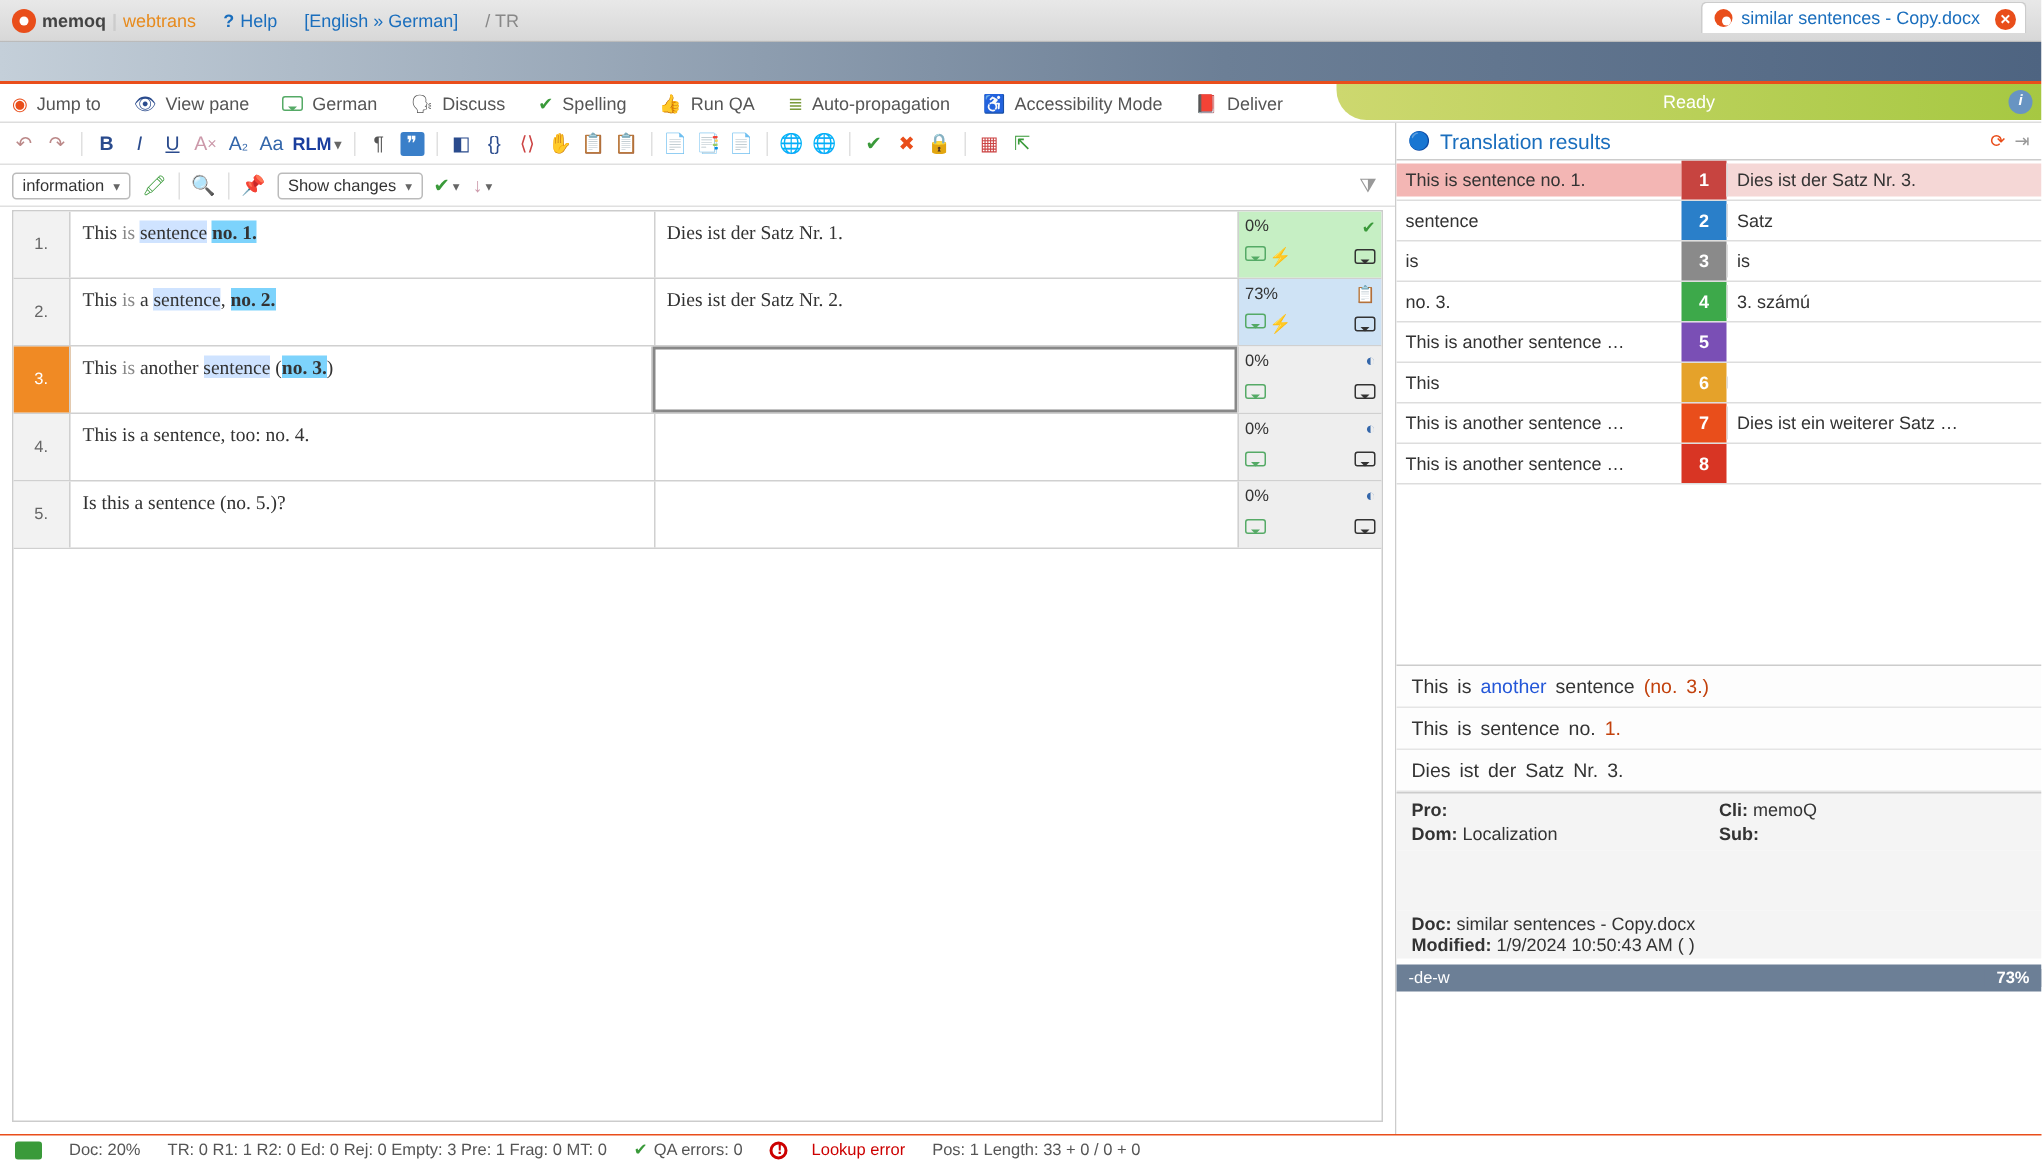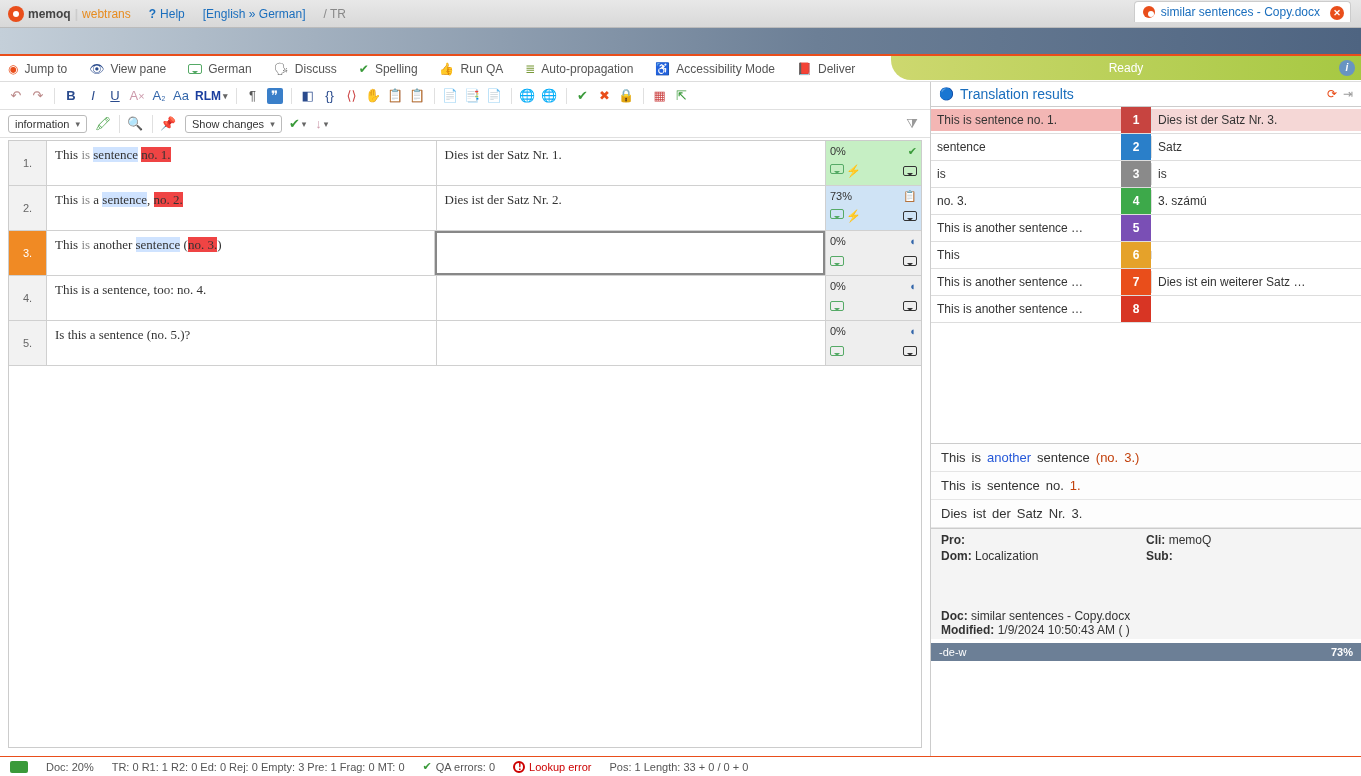--- a/index.html
+++ b/index.html
@@ -45,21 +45,21 @@
 
 
 .grid-wrap { flex:1; overflow:auto; border:1px solid #ccc; margin:2px 8px 8px 8px; }
 .seg-row { display:flex; border-bottom:1px solid #d0d0d0; }
 .seg-num { width:38px; background:#f2f2f2; border-right:1px solid #d0d0d0; display:flex; align-items:center; justify-content:center; font-size:11px; color:#666; }
 .seg-row.active .seg-num { background:#f08a24; color:#fff; }
 .seg-src, .seg-tgt { flex:1; padding:6px 8px; font-size:13px; font-family:Verdana; white-space:normal; min-height:44px; }
 .seg-src { border-right:1px solid #d0d0d0; }
 .seg-tgt.editing { border:2px solid #888; background:#fff; }
 .hl-term { background:#cfe3ff; }
-.hl-num { background:#ef4444; }
+.hl-num { background:#7dd3fc;font-weight:bold; }
 .hl-is { color:#888; }
 .seg-status { width:96px; border-left:1px solid #d0d0d0; display:flex; flex-direction:column; position:relative; font-size:11px; }
 .st-top { display:flex; justify-content:space-between; align-items:center; padding:2px 4px; height:20px; }
 .st-bot { display:flex; justify-content:space-between; align-items:center; padding:2px 4px; height:20px; }
 .seg-status.confirmed { background:#c6efc4; }
 .seg-status.match73 { background:#cfe3f5; }
 .seg-status.def { background:#eee; }
 
 
 .right-head { display:flex; align-items:center; padding:4px 8px; border-bottom:1px solid #ccc; gap:6px; position:relative; }
@@ -82,21 +82,21 @@
 .meta-grid { display:grid; grid-template-columns:1fr 1fr; padding:4px 10px; font-size:12px; row-gap:2px; background:#f4f4f4; border-top:1px solid #ccc; }
 .meta-grid b { font-weight:bold; }
 .docmod { padding:2px 10px; font-size:12px; background:#f4f4f4; }
 .tm-bar { display:flex; align-items:center; height:18px; background:#6c7f96; color:#fff; font-size:11px; margin-top:4px; }
 .tm-bar .tm-name { flex:1; padding:0 8px; }
 .tm-bar .tm-pct { padding:0 8px; font-weight:bold; background:#6c7f96; }
 
 
 .statusbar { position:fixed; bottom:0; left:0; right:0; height:20px; background:#fff; border-top:1px solid #e94e1b; display:flex; align-items:center; gap:18px; padding:0 10px; font-size:11px; color:#555; }
 .sb-conn { width:18px; height:12px; background:#3a9a3a; border-radius:2px; display:inline-block; }
-.sb-err { color:#c00; display:flex; align-items:center; gap:4px; }
+.sb-err { color:#c00; display:flex; align-items:center; gap:16px; }
 .sb-err-ico { width:12px; height:12px; border:2px solid #c00; border-radius:50%; position:relative; }
 .sb-err-ico::after { content:'!'; position:absolute; left:3px; top:-3px; font-weight:bold; }
 
 .tiny-speech { display:inline-block; width:14px; height:10px; border:1px solid #5a6; border-radius:2px; position:relative; }
 .tiny-speech::after { content:''; position:absolute; bottom:-4px; left:3px; border:3px solid transparent; border-top-color:#5a6; }
 .tiny-speech.blk { border-color:#333; } .tiny-speech.blk::after { border-top-color:#333; }
 .lightning { color:#e94e1b; font-size:12px; }
 </style>
 </head>
 <body>

